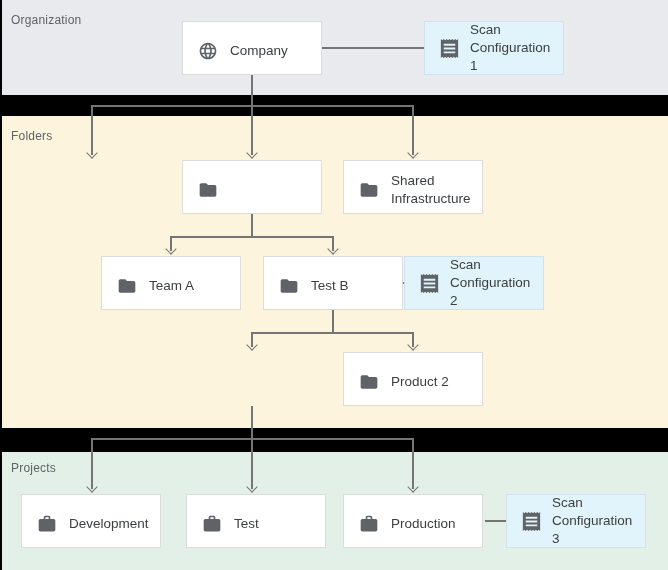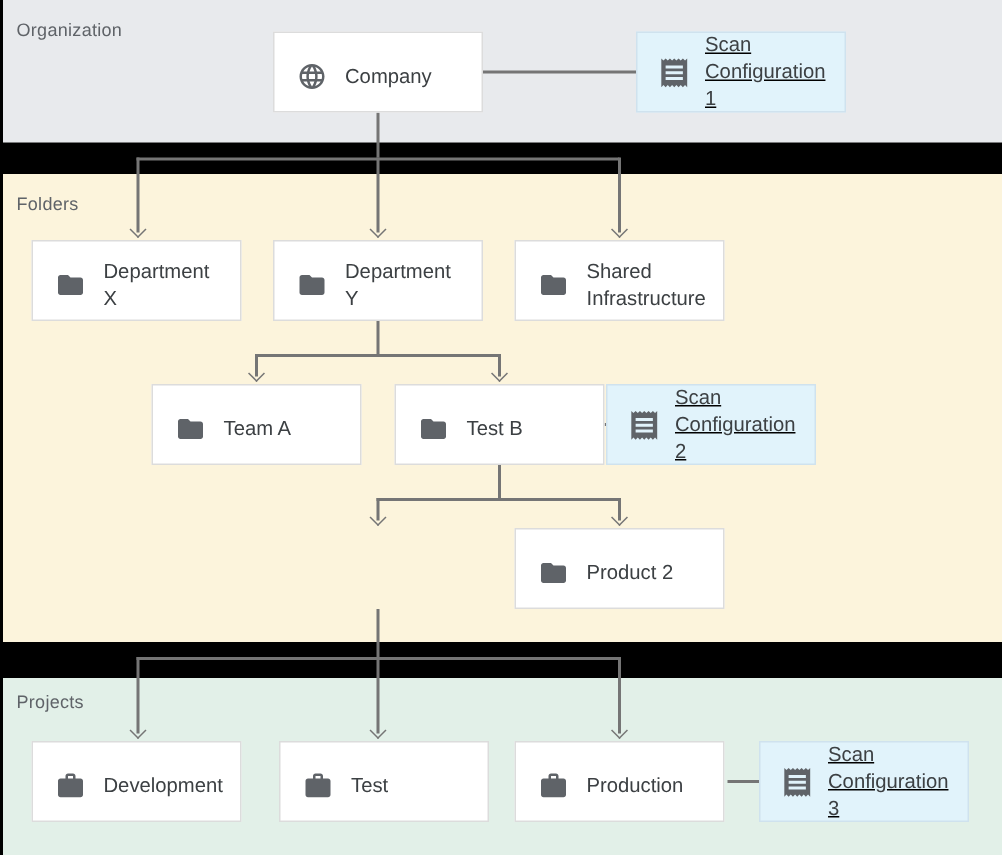--- a/index.html
+++ b/index.html
@@ -28,21 +28,21 @@
     transform:rotate(-45deg);
   }
   .node{
     position:absolute;width:140px;height:54px;box-sizing:border-box;
     background:#fff;border:1px solid #dcdcdc;z-index:3;
     display:flex;align-items:center;padding:5px 8px 0 15px;gap:12px;
   }
   .node .label{font-size:13.5px;line-height:18px;color:#3c4043;}
   .node.scan{
     background:#e1f3fb;border:1px solid #cfe2ee;
-    padding:0 6px 0 13px;gap:9px;text-decoration:underline;
+    padding:0 6px 0 13px;gap:9px;
   }
   .icon{display:inline-flex;flex:0 0 auto;}
   .icon svg{display:block;}
 </style>
 </head>
 <body>
 
 <div class="canvas">
 
   <div class="section sec-org"></div>
@@ -107,36 +107,27 @@
 
   <div class="node scan" style="left:424px;top:21px">
     <span class="icon">
       <svg width="23" height="23" viewBox="0 0 24 24" fill="#5f6368">
           <path d="M18 17H6v-2h12v2zm0-4H6v-2h12v2zm0-4H6V7h12v2zM3 22l1.5-1.5L6 22l1.5-1.5L9 22l1.5-1.5L12 22l1.5-1.5L15 22l1.5-1.5L18 22l1.5-1.5L21 22V2l-1.5 1.5L18 2l-1.5 1.5L15 2l-1.5 1.5L12 2l-1.5 1.5L9 2 7.5 3.5 6 2 4.5 3.5 3 2v20z"></path>
         </svg>
     </span>
     <span class="label">Scan Configuration 1</span>
   </div>
 
-  <div class="node" style="left:21px;top:160px">
-    <span class="icon">
-      <svg width="20" height="20" viewBox="0 0 24 24" fill="#5f6368">
-          <path d="M10 4H4c-1.1 0-1.99.9-1.99 2L2 18c0 1.1.9 2 2 2h16c1.1 0 2-.9 2-2V8c0-1.1-.9-2-2-2h-8l-2-2z"></path>
-        </svg>
-    </span>
-    <span class="label">Department X</span>
-  </div>
 
   <div class="node" style="left:182px;top:160px">
     <span class="icon">
       <svg width="20" height="20" viewBox="0 0 24 24" fill="#5f6368">
           <path d="M10 4H4c-1.1 0-1.99.9-1.99 2L2 18c0 1.1.9 2 2 2h16c1.1 0 2-.9 2-2V8c0-1.1-.9-2-2-2h-8l-2-2z"></path>
         </svg>
     </span>
-    <span class="label">Department Y</span>
   </div>
 
   <div class="node" style="left:343px;top:160px">
     <span class="icon">
       <svg width="20" height="20" viewBox="0 0 24 24" fill="#5f6368">
           <path d="M10 4H4c-1.1 0-1.99.9-1.99 2L2 18c0 1.1.9 2 2 2h16c1.1 0 2-.9 2-2V8c0-1.1-.9-2-2-2h-8l-2-2z"></path>
         </svg>
     </span>
     <span class="label">Shared Infrastructure</span>
   </div>

